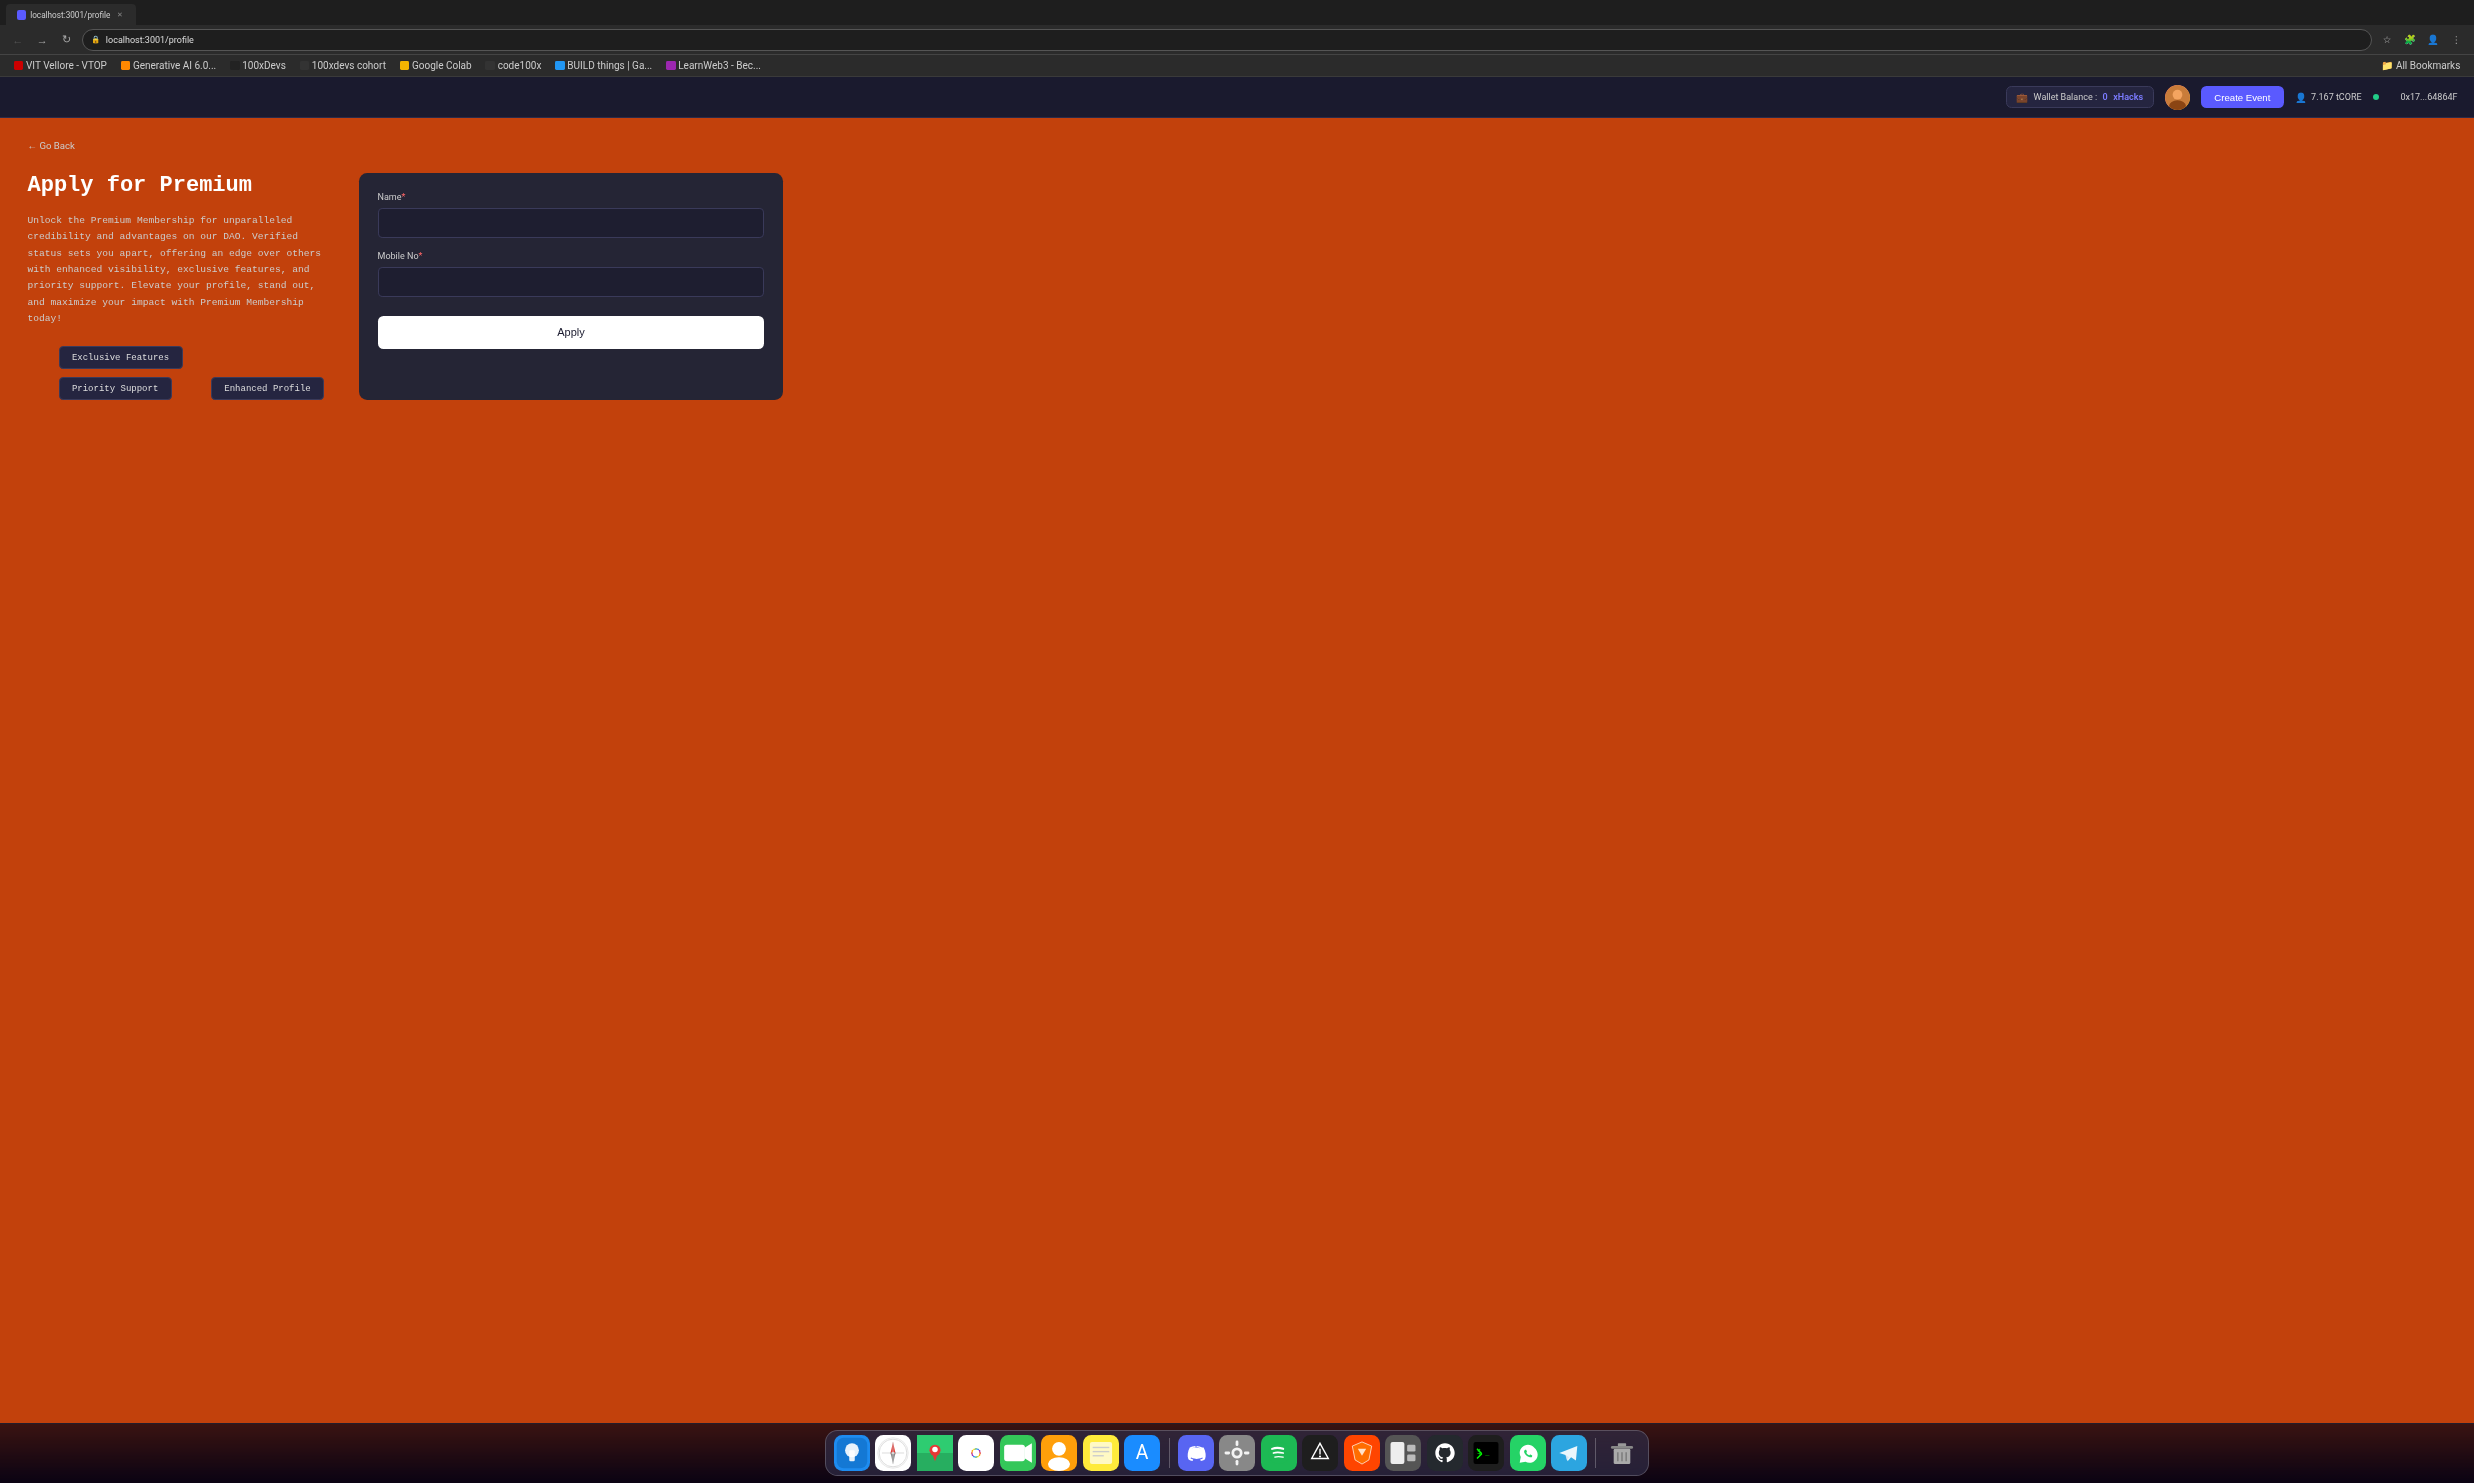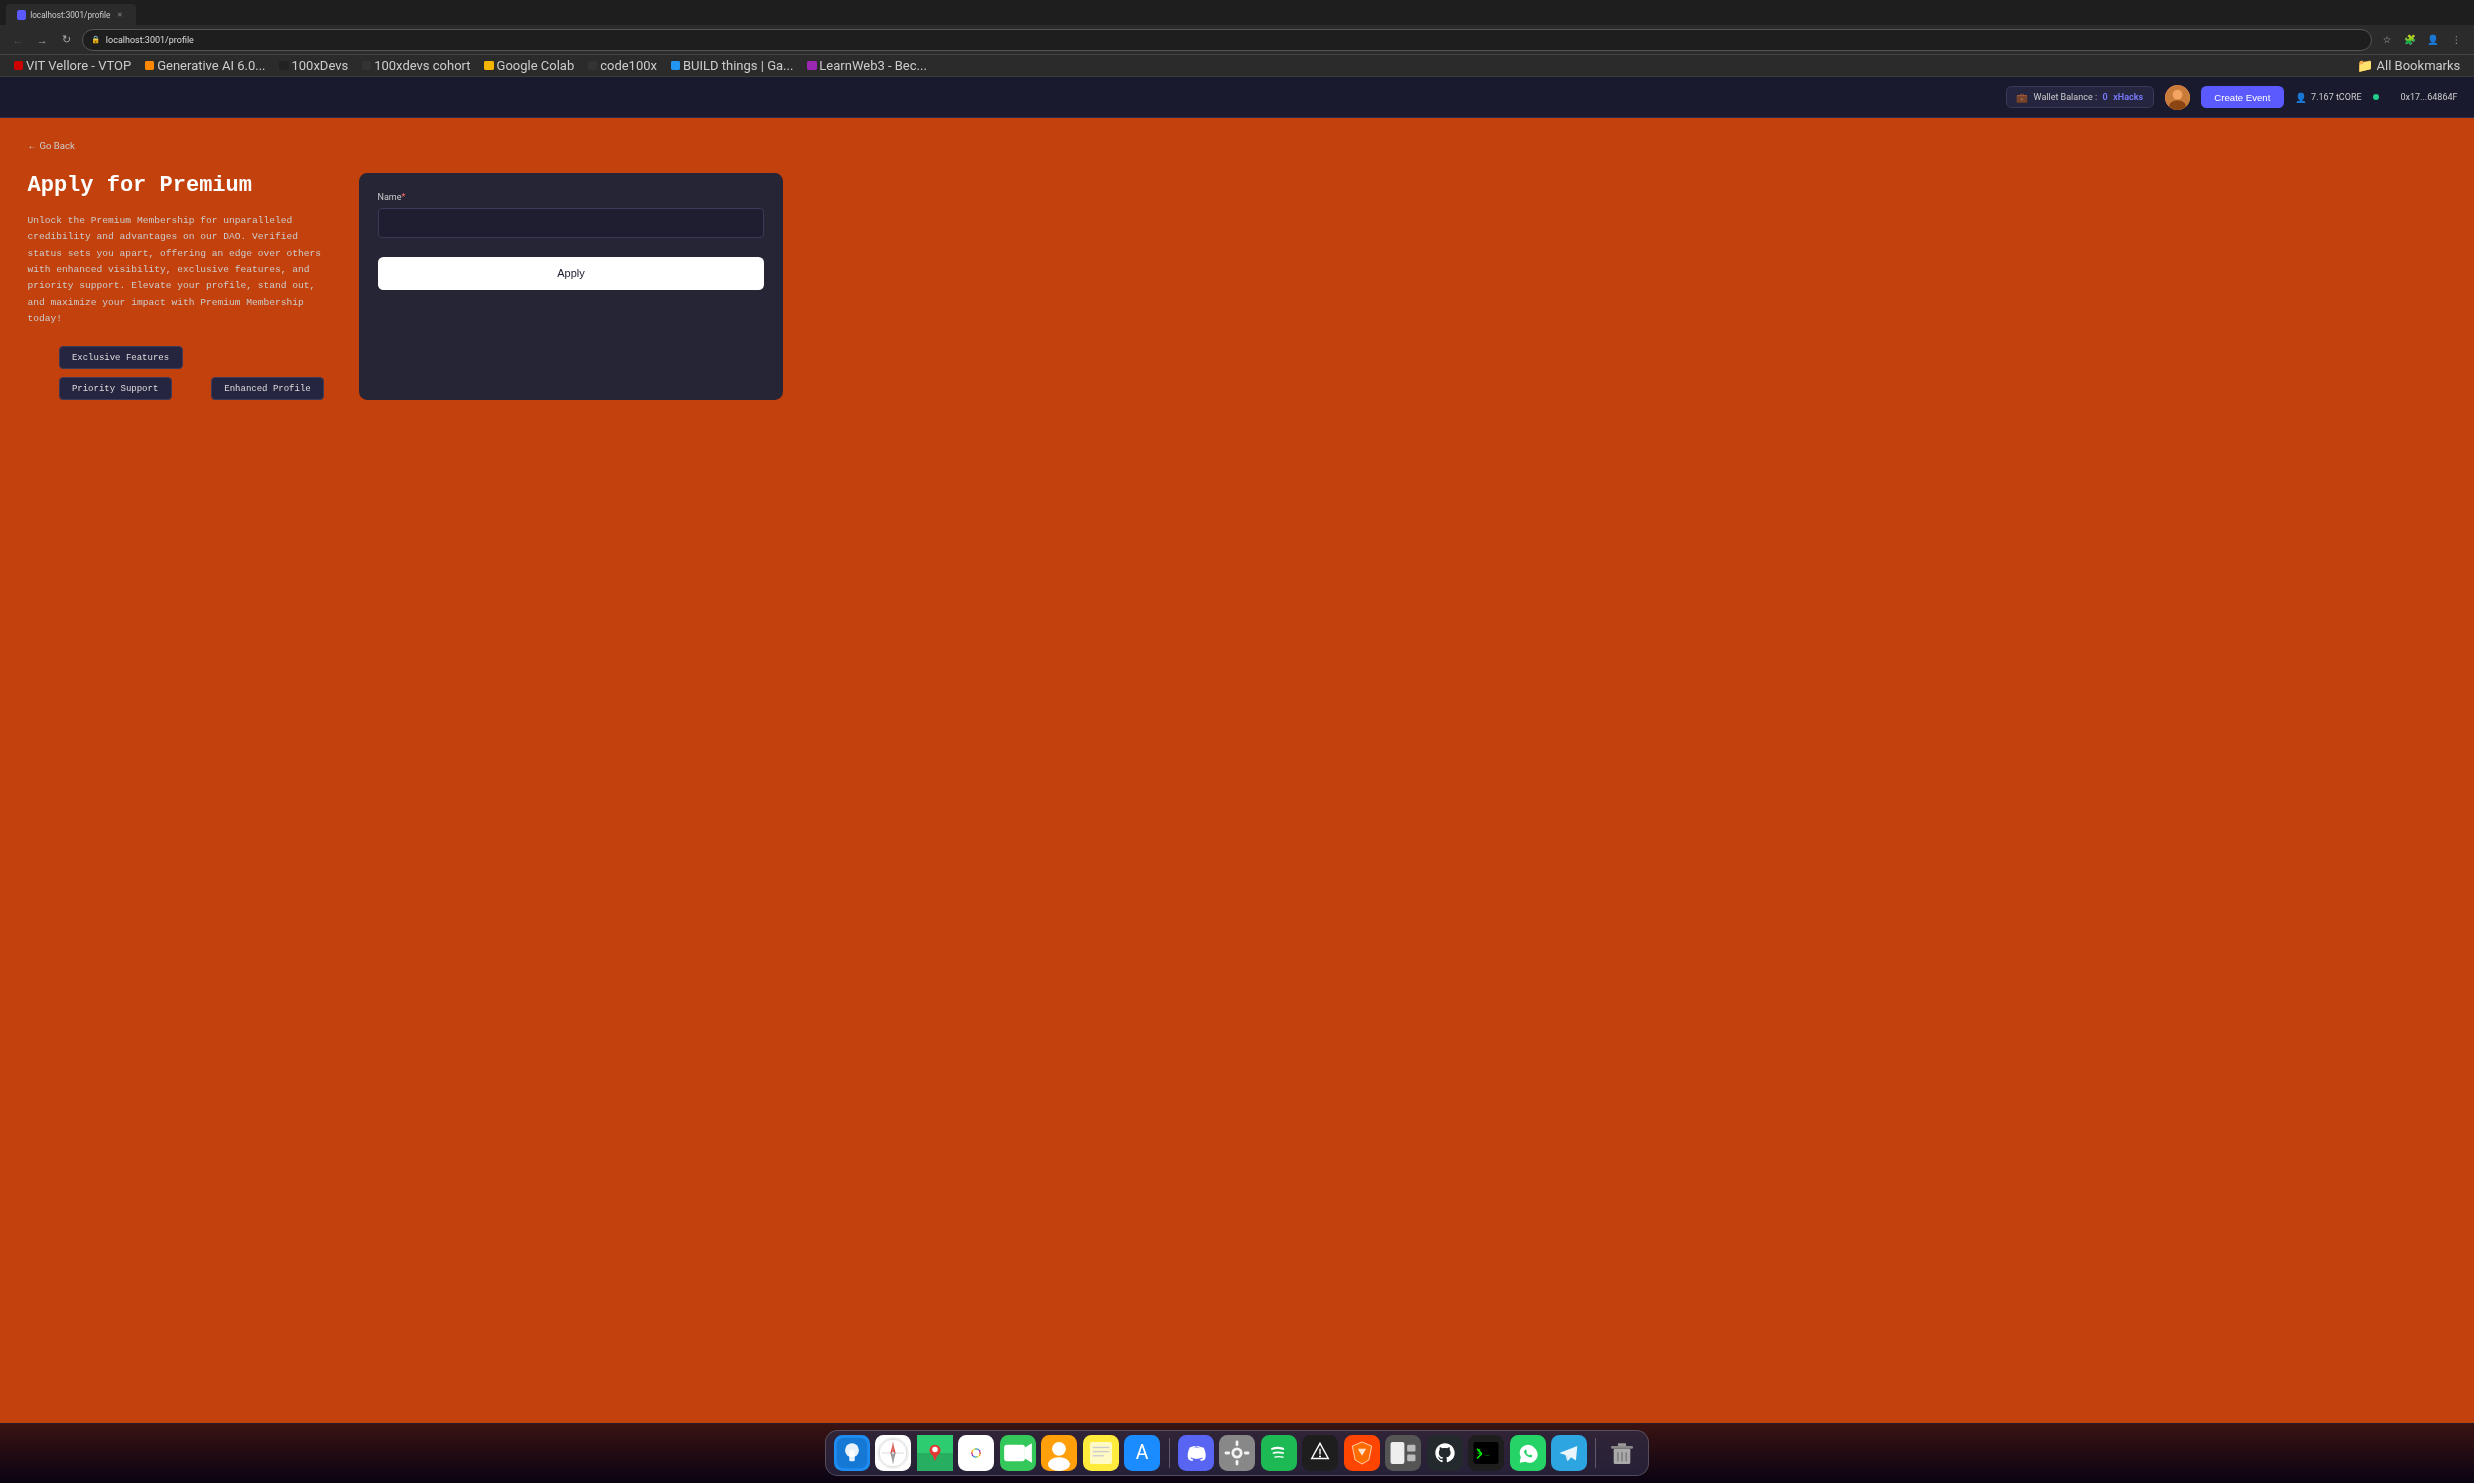--- a/index.html
+++ b/index.html
@@ -135,21 +135,21 @@
       border-bottom: 0.7px solid #3a3a3a;
       overflow: hidden;
     }
 
     .bookmark-item {
       display: flex;
       align-items: center;
       gap: 2.7px;
       padding: 2.1px 5.5px;
       border-radius: 2.7px;
-      font-size: 13px;
+      font-size: 10px;
       color: #ccc;
       cursor: pointer;
       white-space: nowrap;
     }
 
     .bookmark-favicon {
       width: 9.6px;
       height: 9.6px;
       border-radius: 1.4px;
       flex-shrink: 0;
@@ -506,20 +506,26 @@
     </div>
 
     <div class="form-panel">
       <div class="form-group">
         <label class="form-label">
           <span>Name</span><span class="required">*</span>
         </label>
         <input class="form-input" type="text" placeholder="" style="">
       </div>
 
+      <div class="form-group">
+        <label class="form-label">
+          <span>Mobile No</span><span class="required">*</span>
+        </label>
+        <input class="form-input" type="text" placeholder="" style="">
+      </div>
 
 
       <button class="apply-btn">Apply</button>
     </div>
   </div>
 </div>
 
 <div class="dock-container">
   <div class="dock">
     <div class="dock-item">

